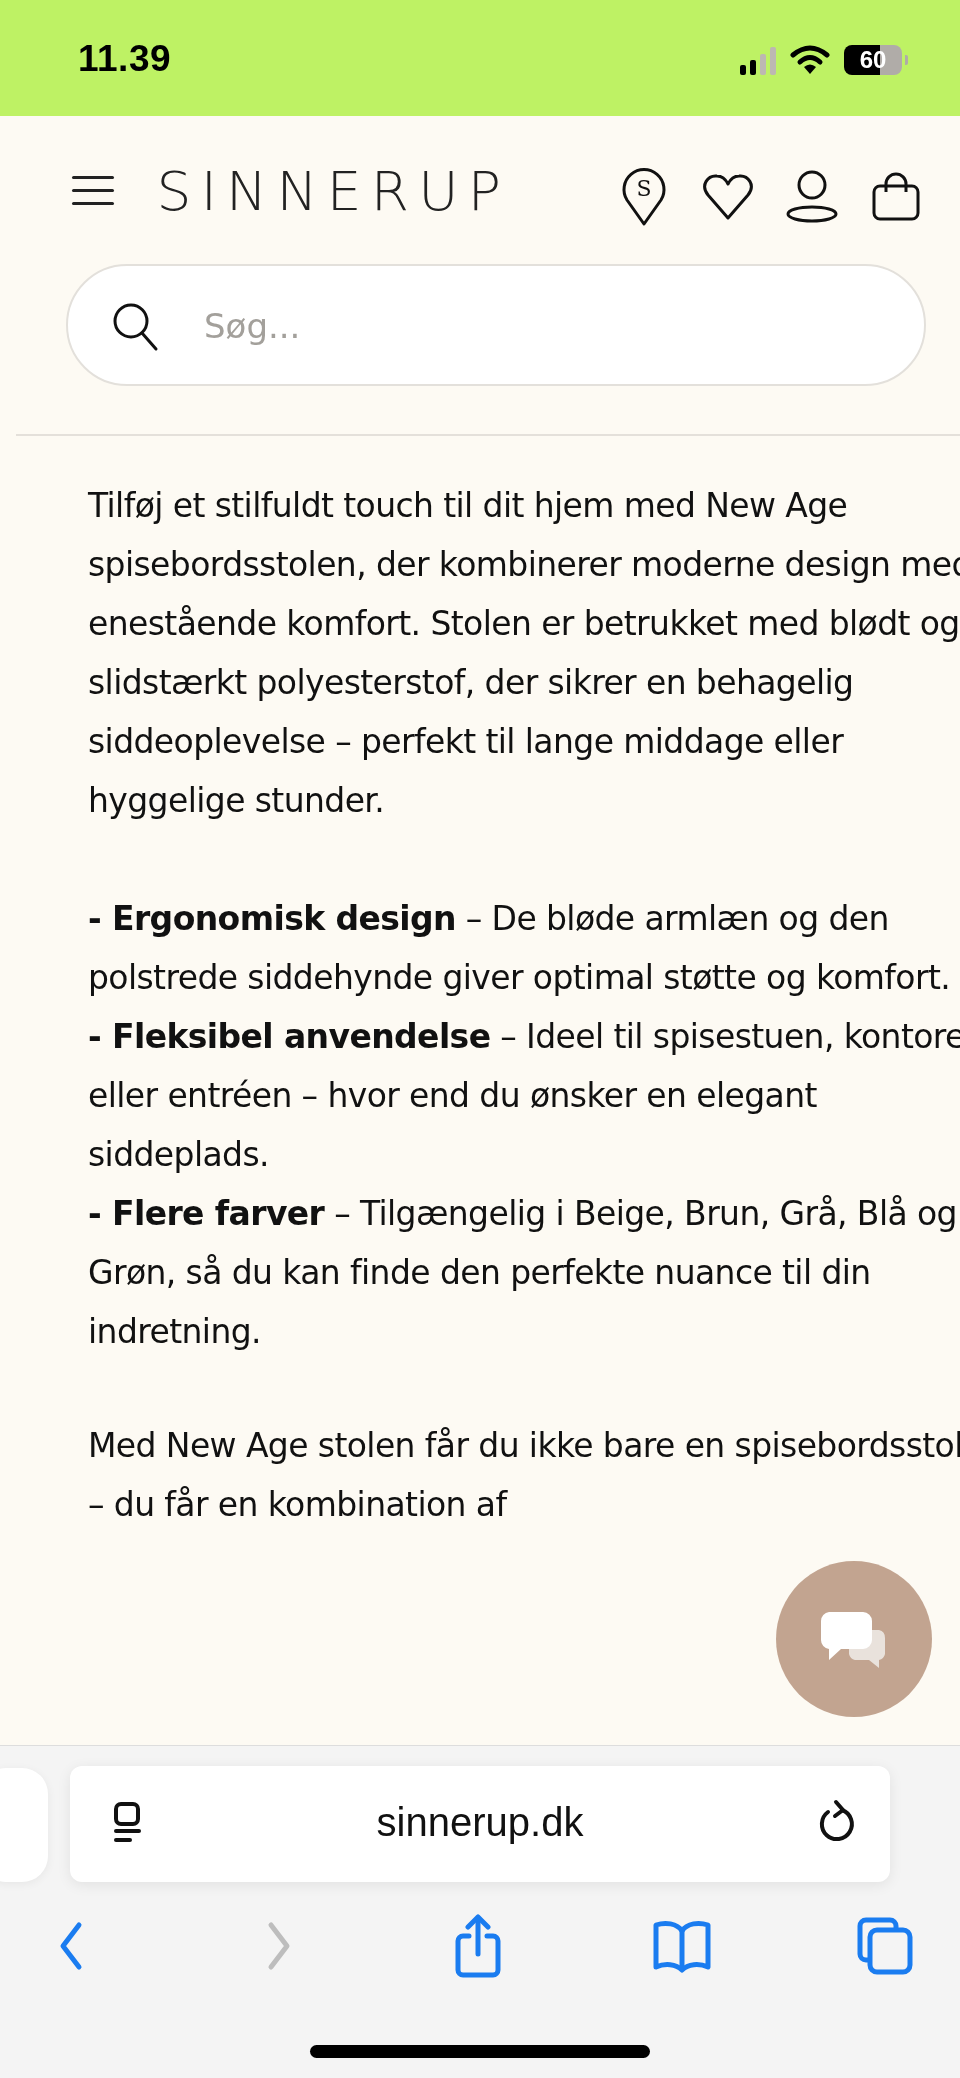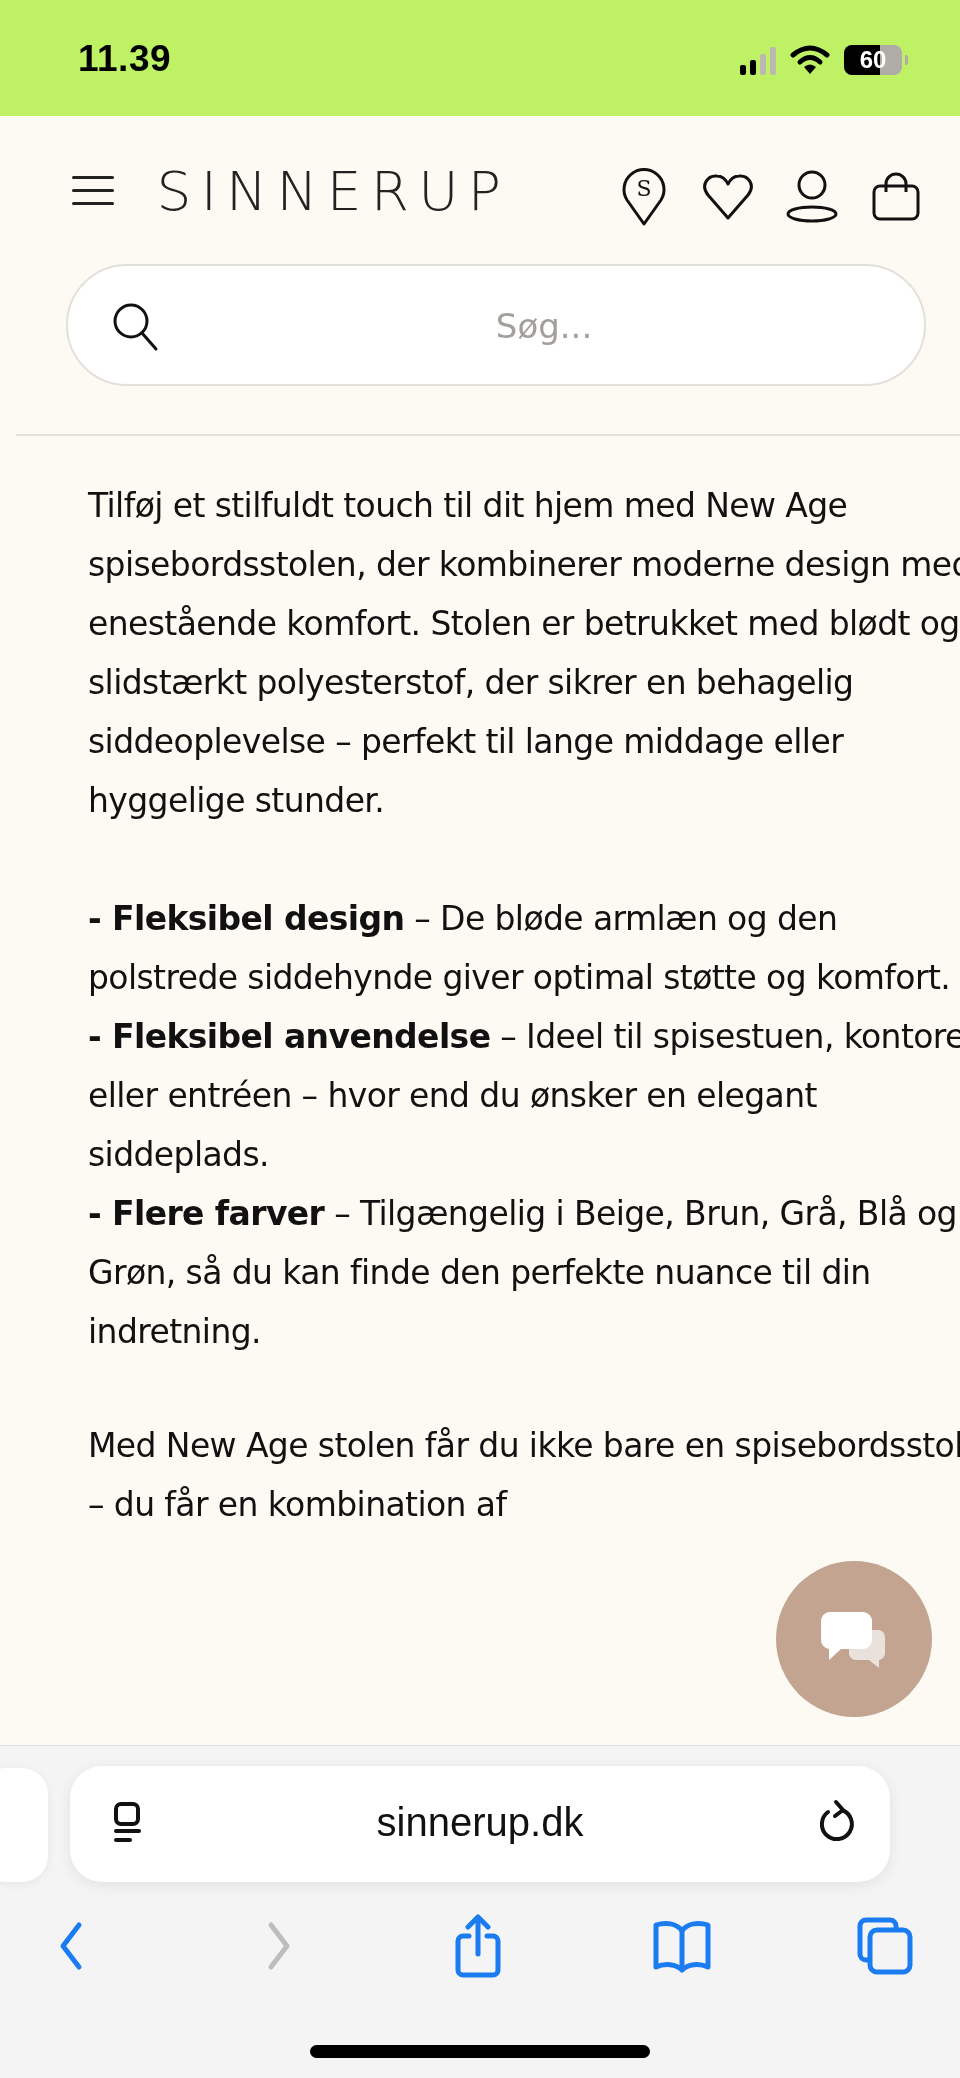--- a/index.html
+++ b/index.html
@@ -51,21 +51,21 @@
     .header-icon { position: absolute; top: 50px; width: 56px; height: 62px; display: flex; align-items: center; justify-content: center; cursor: pointer; }
     .search-box {
       position: absolute; left: 50px; top: 148px; width: 860px; height: 122px;
       background: #fff; border: 2px solid #e3e0db; border-radius: 61px;
       display: flex; align-items: center;
     }
     .search-icon { position: absolute; left: 42px; top: 34px; }
     .search-input {
       position: absolute; left: 136px; top: 30px; width: 680px; height: 60px;
       border: none; outline: none; background: transparent;
-      font-family: "DejaVu Sans", sans-serif; font-size: 34px; color: #333; text-align: center;
+      font-family: "DejaVu Sans", sans-serif; font-size: 34px; color: #333;
     }
     .search-input::placeholder { color: #a3a09b; }
 
     
     .content {
       position: absolute; left: 40px; top: 476px; width: 890px;
       font-family: "DejaVu Sans", sans-serif; font-size: 33px; line-height: 59px;
       color: #111; letter-spacing: -0.6px; margin-left: 48px;
     }
     .content p { margin-bottom: 59px; }
@@ -84,21 +84,21 @@
     .browser-chrome {
       position: absolute; left: 0; top: 1745px; width: 960px; height: 333px;
       background: #f4f4f4; border-top: 1px solid #ddd;
     }
     .prev-tab-card {
       position: absolute; left: -20px; top: 22px; width: 68px; height: 114px;
       background: #fff; border-radius: 26px; box-shadow: 0 2px 10px rgba(0,0,0,0.06);
     }
     .address-bar {
       position: absolute; left: 70px; top: 20px; width: 820px; height: 116px;
-      background: #fff; border-radius: 32px; box-shadow: 0 3px 14px rgba(0,0,0,0.08);
+      background: #fff; border-radius: 12px; box-shadow: 0 3px 14px rgba(0,0,0,0.08);
     }
     .reader-icon { position: absolute; left: 36px; top: 32px; width: 50px; height: 50px; cursor: pointer; }
     .url-text {
       position: absolute; left: 0; width: 820px; top: 34px; text-align: center;
       font-family: "Liberation Sans", sans-serif; font-size: 40px; font-weight: 500; color: #111;
     }
     .reload-icon { position: absolute; right: 28px; top: 32px; width: 50px; height: 50px; cursor: pointer; }
     .toolbar {
       position: absolute; left: 0; top: 160px; width: 960px; height: 80px;
     }
@@ -168,21 +168,21 @@
       <circle cx="21" cy="21" r="16" fill="none" stroke="#111" stroke-width="3"></circle>
       <line x1="32" y1="33" x2="46" y2="49" stroke="#111" stroke-width="3" stroke-linecap="round"></line>
     </svg>
     <input class="search-input" type="text" placeholder="Søg..." style="">
   </div>
 </div>
 
 <div class="content">
   <p>Tilføj et stilfuldt touch til dit hjem med New Age spisebordsstolen, der kombinerer moderne design med enestående komfort. Stolen er betrukket med blødt og slidstærkt polyesterstof, der sikrer en behagelig siddeoplevelse – perfekt til lange middage eller hyggelige stunder.</p>
 
-  <p class="feature"><b><span>- </span><span>Fleksibel design</span></b><span> – De bløde armlæn og den polstrede siddehynde giver optimal støtte og komfort.</span></p>
+  <p class="feature"><b><span>- </span><span>Ergonomisk design</span></b><span> – De bløde armlæn og den polstrede siddehynde giver optimal støtte og komfort.</span></p>
   <p class="feature"><b><span>- </span><span>Fleksibel anvendelse</span></b><span> – Ideel til spisestuen, kontoret eller entréen – hvor end du ønsker en elegant siddeplads.</span></p>
   <p class="feature"><b><span>- </span><span>Flere farver</span></b><span> – Tilgængelig i Beige, Brun, Grå, Blå og Grøn, så du kan finde den perfekte nuance til din indretning.</span></p>
 
   <div class="gap"></div>
   <p>Med New Age stolen får du ikke bare en spisebordsstol – du får en kombination af</p>
 </div>
 
 <div class="chat-button">
   <svg width="70" height="62" viewBox="0 0 70 62">
     <path d="M30 22 H60 A8 8 0 0 1 66 30 V46 A8 8 0 0 1 60 52 V60 L50 52 H36 A8 8 0 0 1 30 46 Z" fill="#e9e2dc"></path>

